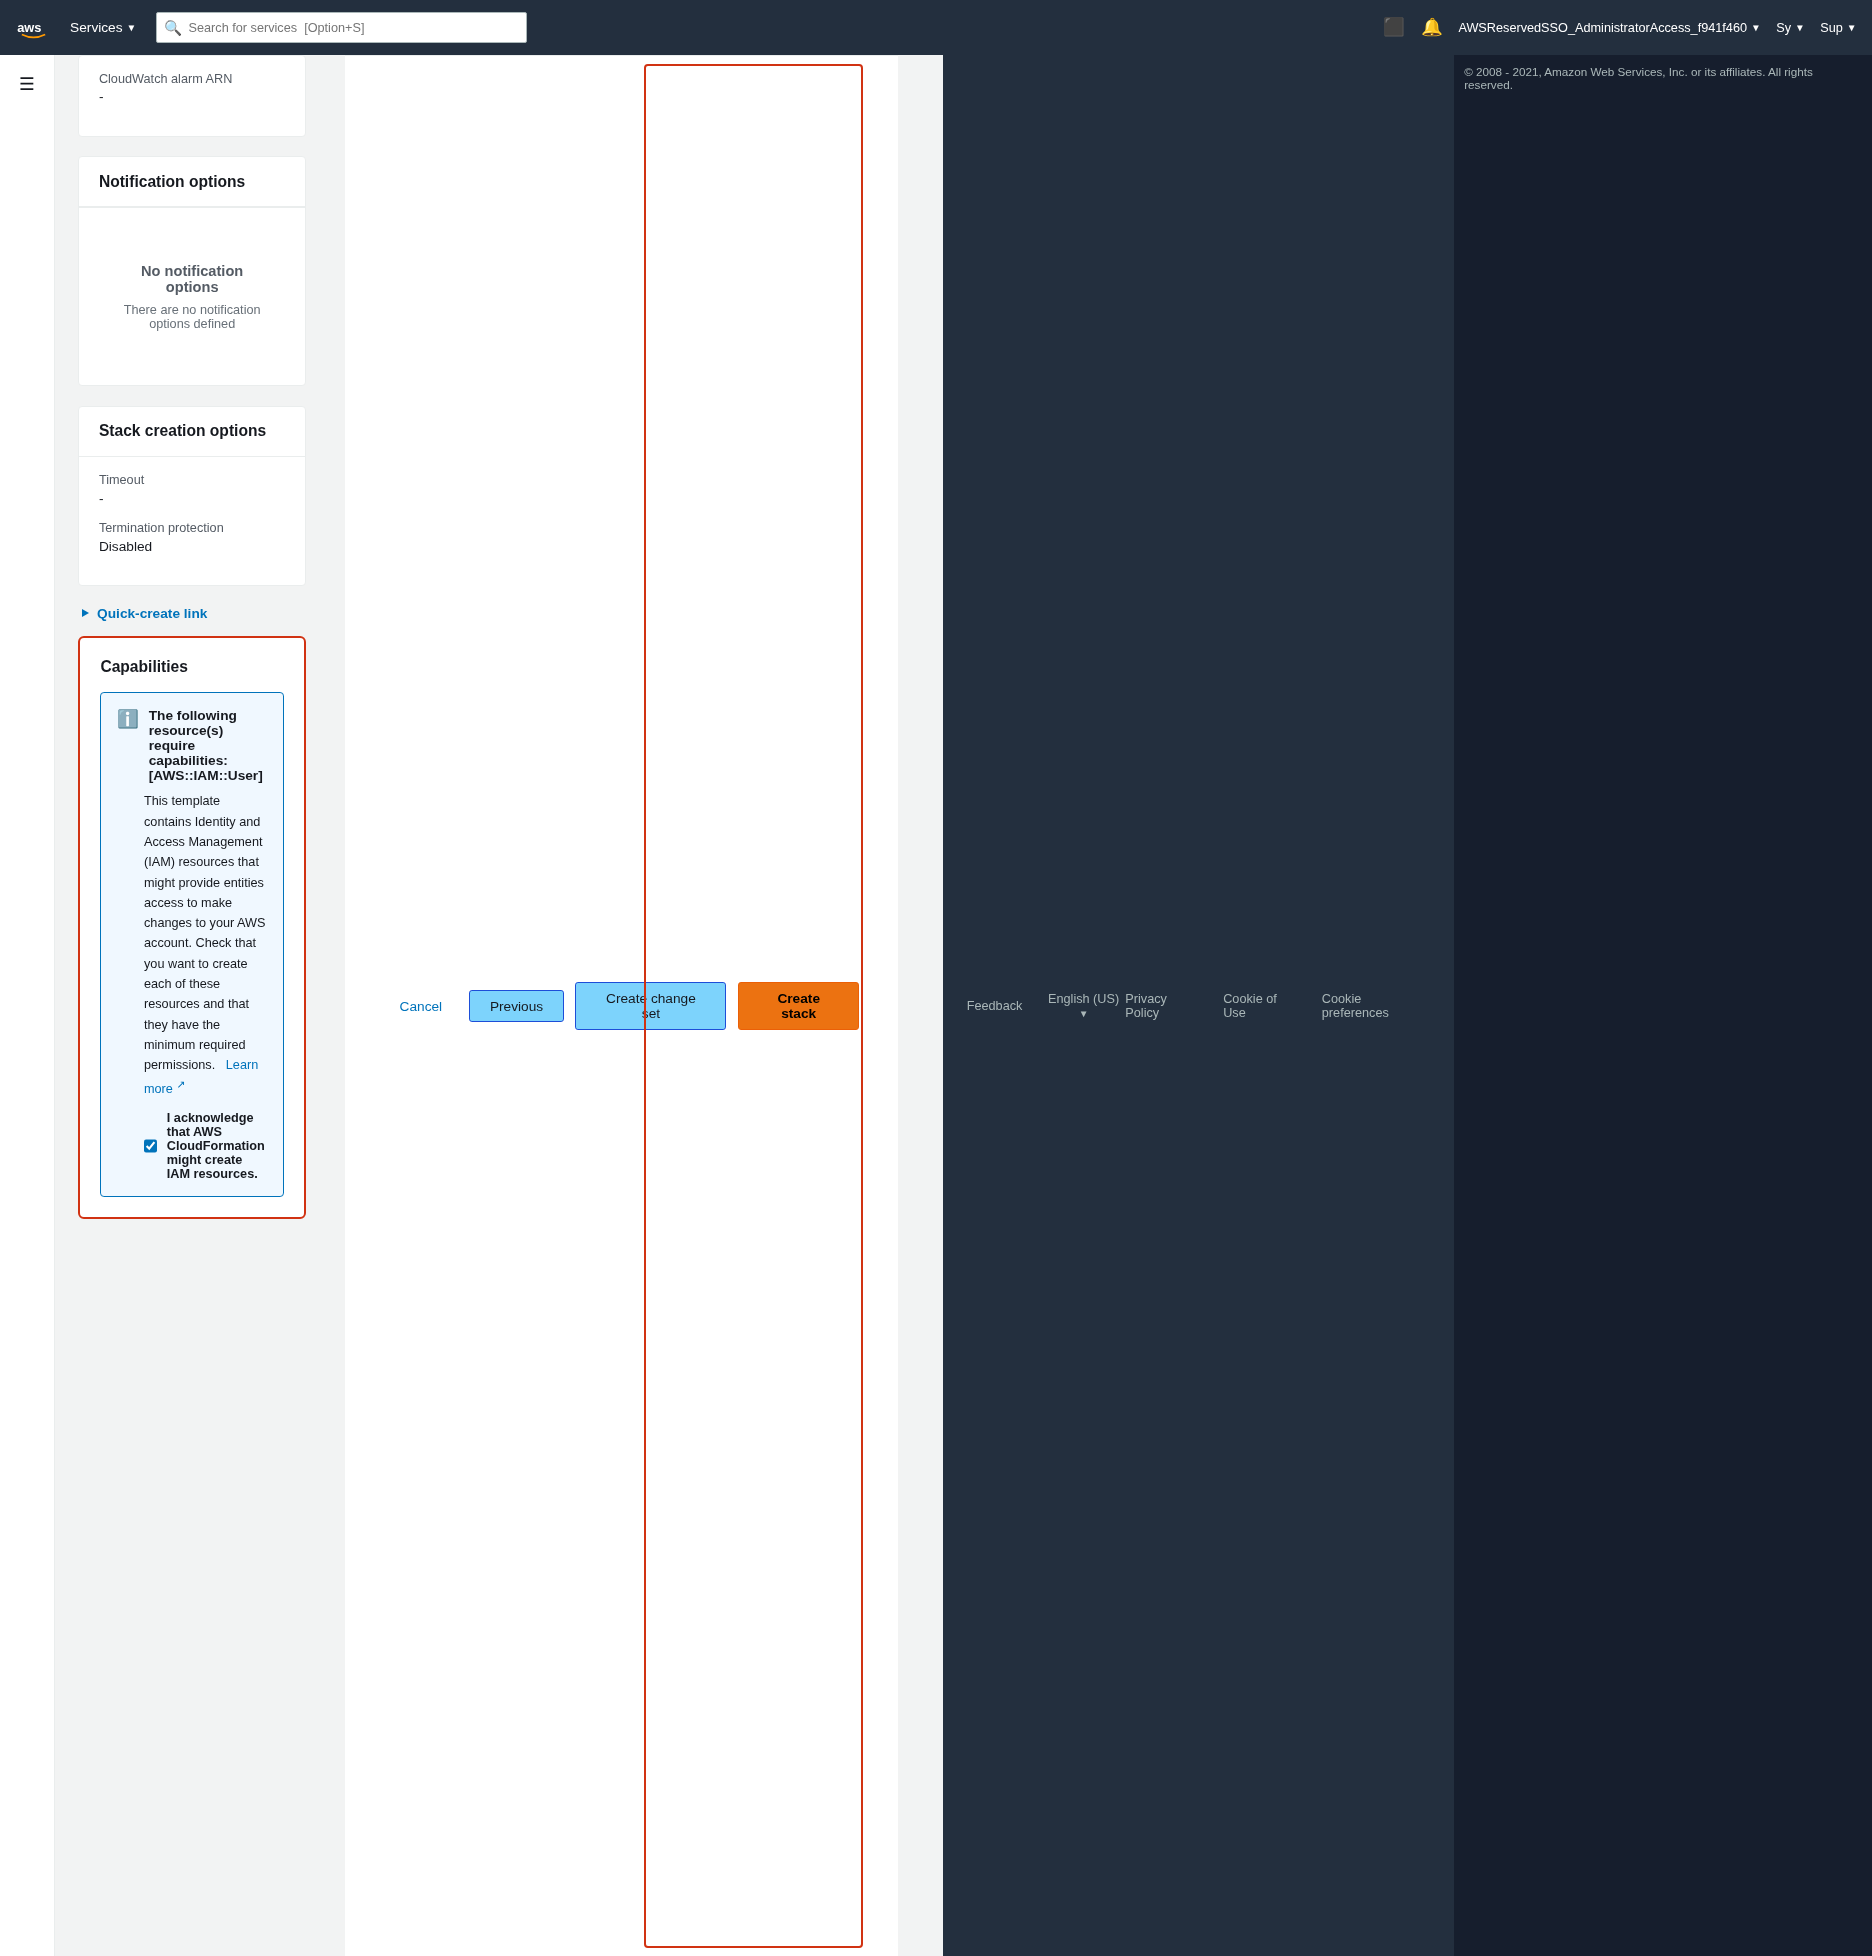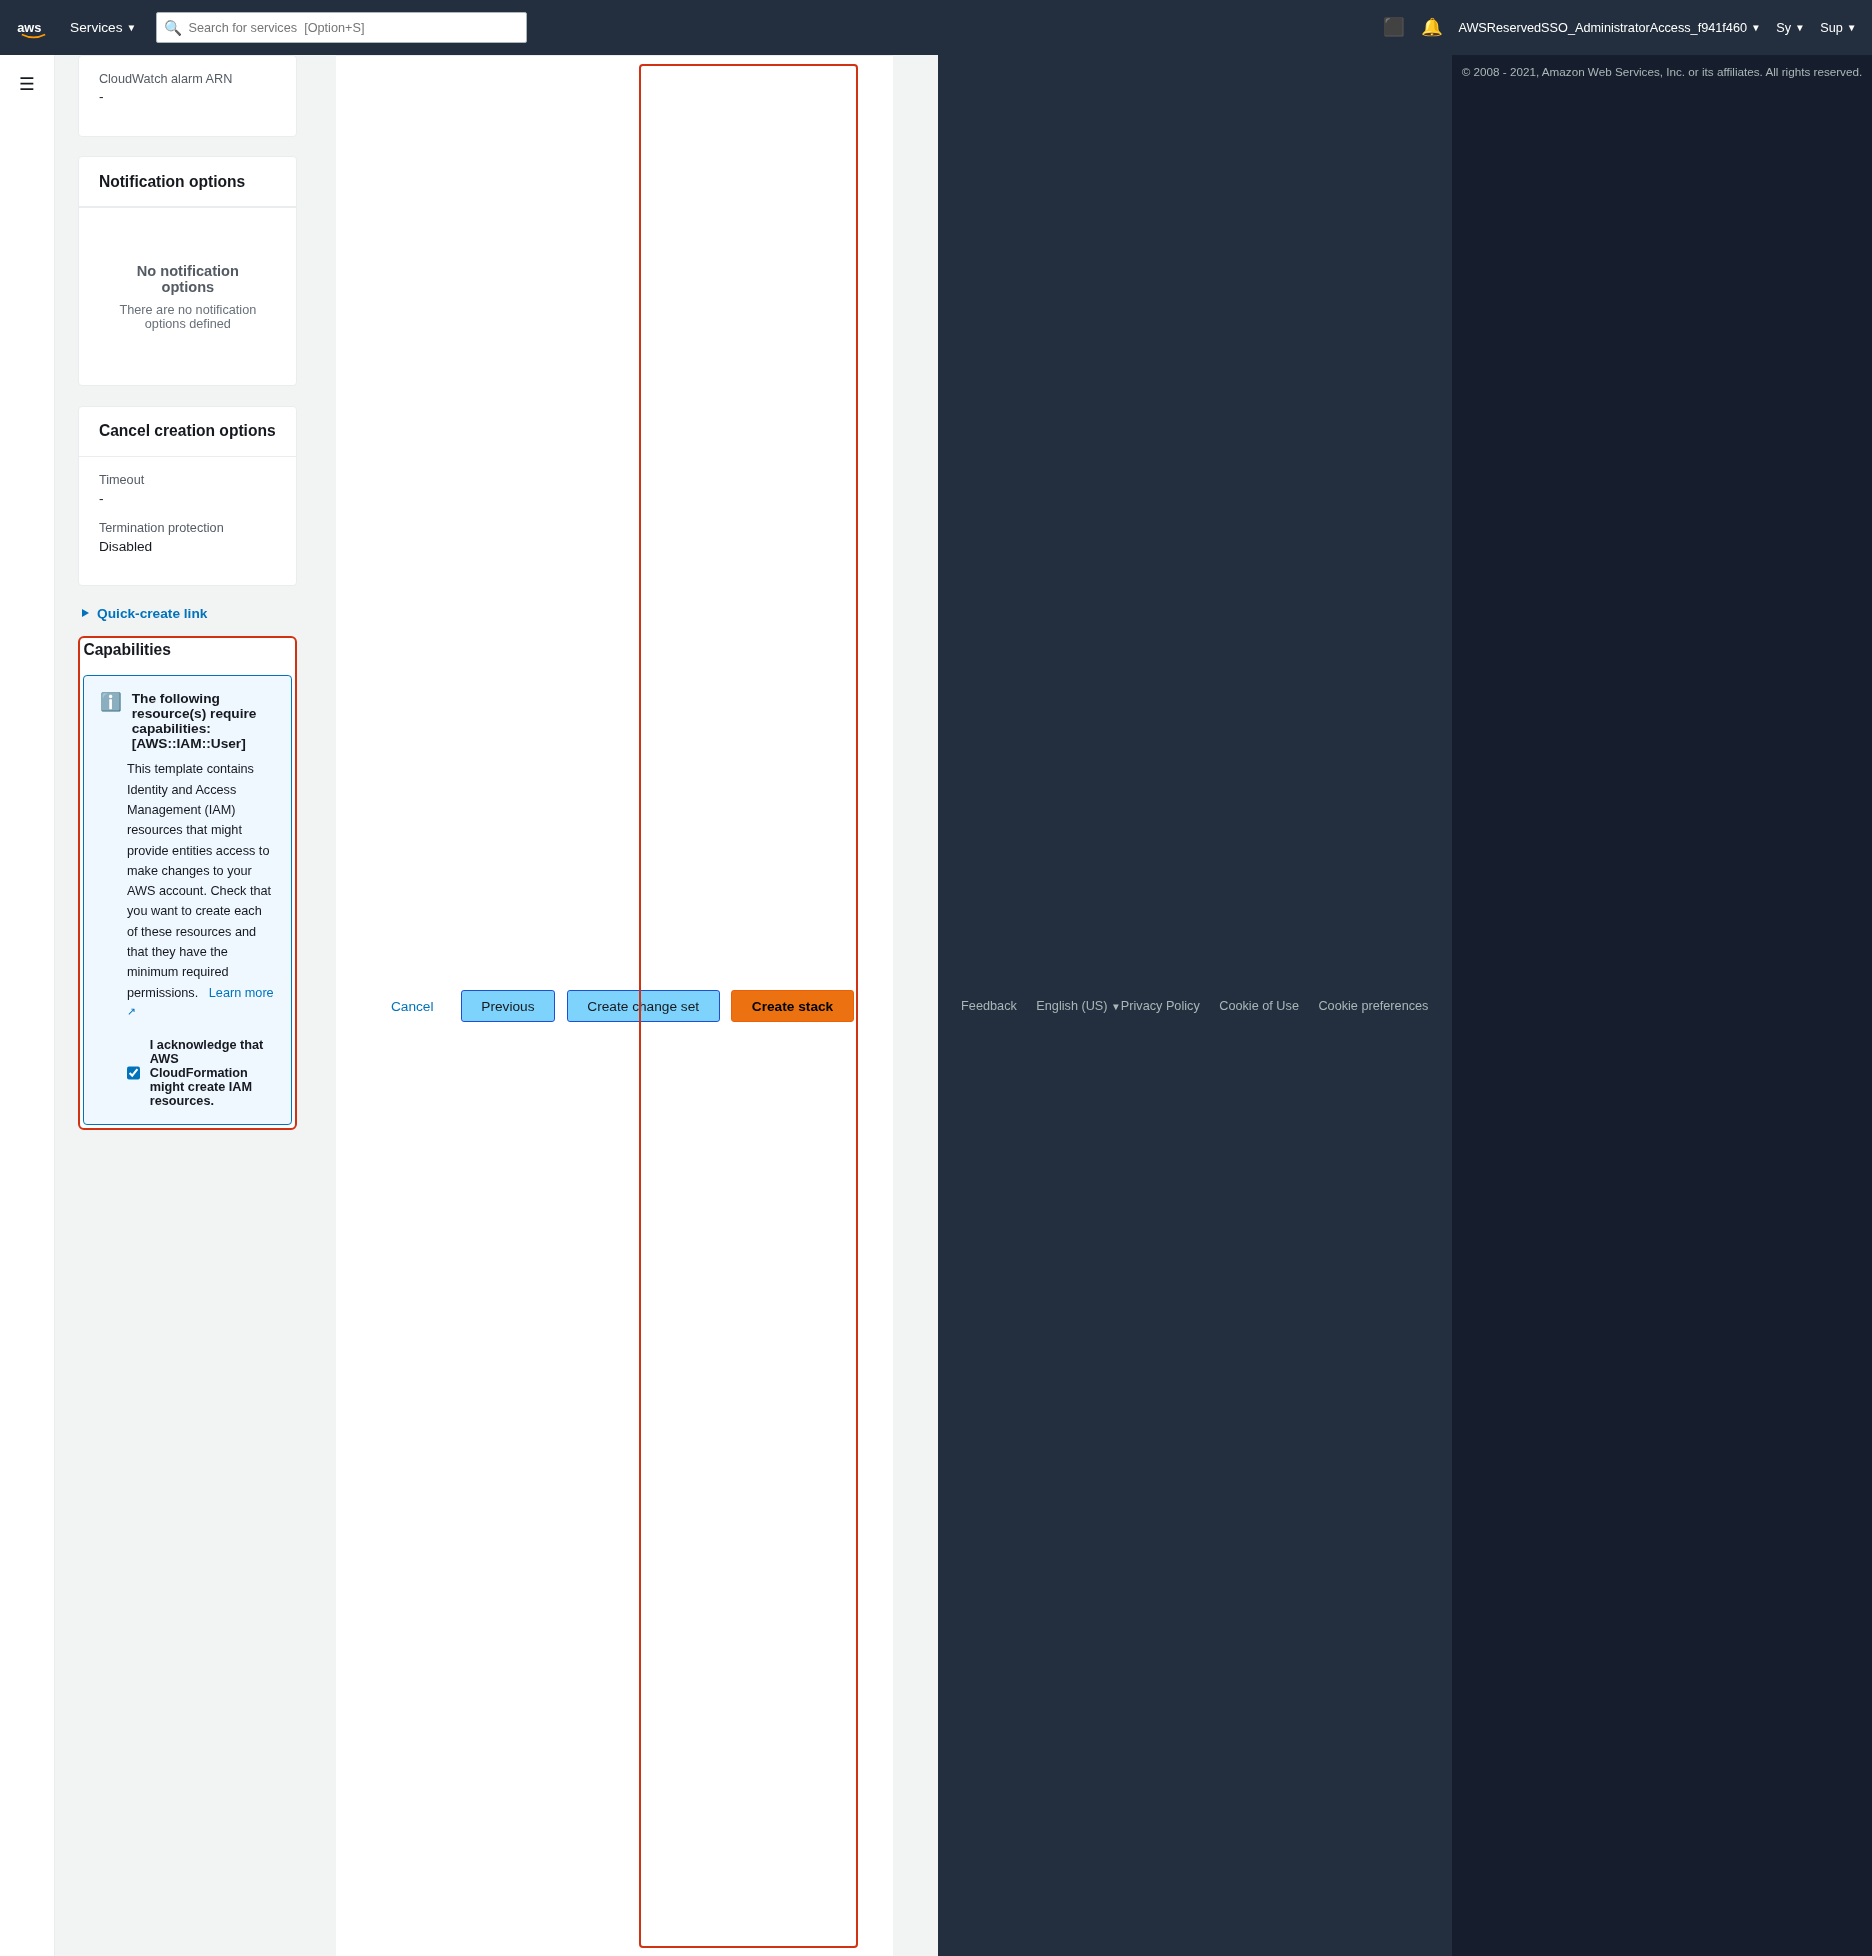--- a/index.html
+++ b/index.html
@@ -202,21 +202,21 @@
       border-bottom: 4.9px solid transparent;
       border-left: 7.8px solid #0073bb;
     }
 
     
     .capabilities-card {
       background: #fff;
       border: 2.9px solid #d13212;
       border-radius: 5.9px;
       margin-bottom: 23.4px;
-      padding: 3px;
+      padding: 20px;
     }
     .capabilities-card h2 {
       font-size: 15.6px;
       font-weight: 700;
       color: #16191f;
       margin-bottom: 15.6px;
     }
 
     
     .iam-notice {
@@ -436,21 +436,21 @@
         <div class="section-body">
           <div class="empty-state">
             <h3>No notification options</h3>
             <p>There are no notification options defined</p>
           </div>
         </div>
       </div>
 
       <div class="section-card">
         <div class="section-header">
-          <h2>Cancel creation options</h2>
+          <h2>Stack creation options</h2>
         </div>
         <div class="section-body">
           <div class="field-label">Timeout</div>
           <div class="field-value dash">-</div>
 
           <div class="field-label">Termination protection</div>
           <div class="field-value">Disabled</div>
         </div>
       </div>
 

